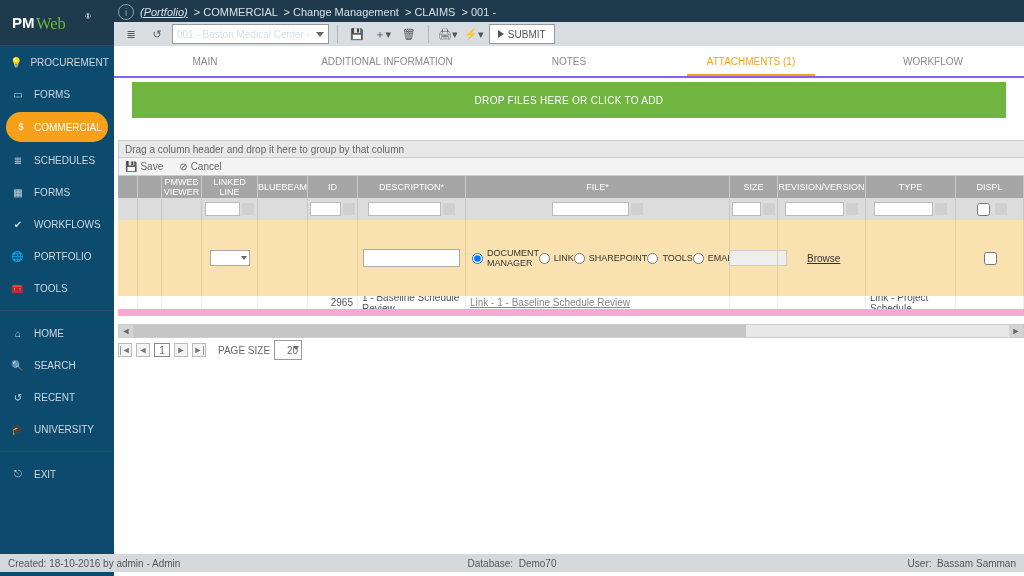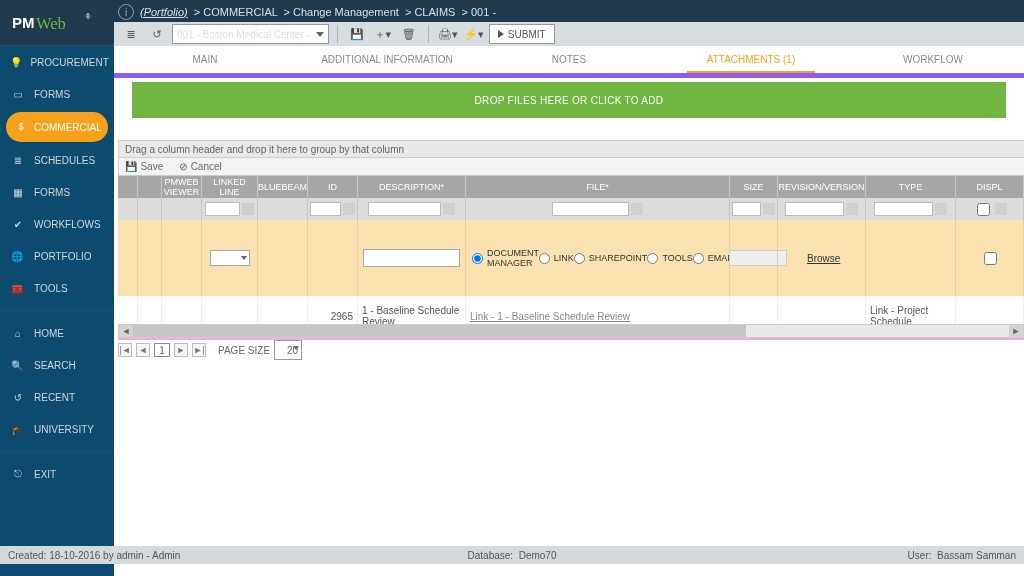--- a/index.html
+++ b/index.html
@@ -20,21 +20,21 @@
 .breadcrumb .portfolio{text-decoration:underline;font-style:italic}
 .info-circ{position:absolute;left:4px;top:4px;width:16px;height:16px;border:1px solid #8aa1af;border-radius:50%;display:flex;align-items:center;justify-content:center;font-size:10px;color:#8aa1af}
 .toolbar{position:absolute;left:0;right:0;top:22px;height:24px;background:#d7dde0;display:flex;align-items:center;padding:0 6px;gap:4px}
 .tb-btn{width:22px;height:20px;display:flex;align-items:center;justify-content:center;color:#555;cursor:pointer}
 .tb-sep{width:1px;height:18px;background:#aeb6ba;margin:0 4px}
 .tb-select{height:20px;border:1px solid #999;background:#fff;font-size:10px;padding:0 18px 0 4px;position:relative;min-width:150px;display:flex;align-items:center}
 .tb-select:after{content:"";position:absolute;right:4px;top:7px;border-left:4px solid transparent;border-right:4px solid transparent;border-top:5px solid #666}
 .submit-btn{border:1px solid #999;background:#fff;height:20px;display:flex;align-items:center;gap:4px;padding:0 8px;font-size:10px;color:#555;cursor:pointer}
 .submit-btn .tri{width:0;height:0;border-top:4px solid transparent;border-bottom:4px solid transparent;border-left:6px solid #555}
 
-.tabs{position:absolute;left:114px;top:46px;right:0;height:32px;background:#fff;border-bottom:5px solid #8b5cf6;display:flex}
+.tabs{position:absolute;left:114px;top:46px;right:0;height:32px;background:#fff;border-bottom:2px solid #8b5cf6;display:flex}
 .tab{flex:1;display:flex;align-items:center;justify-content:center;font-size:10px;color:#8a8a8a;cursor:pointer;position:relative}
 .tab.active{color:#f7a11b}
 .tab.active:after{content:"";position:absolute;left:15%;right:15%;bottom:0;height:2px;background:#f7a11b}
 
 .dropzone{position:absolute;left:132px;right:18px;top:82px;height:36px;background:#6fb53f;color:#fff;display:flex;align-items:center;justify-content:center;font-size:10px;letter-spacing:.3px}
 
 .grouphdr{position:absolute;left:118px;right:0;top:140px;height:18px;background:#e8e8e8;border:1px solid #ccc;border-right:none;padding-left:6px;display:flex;align-items:center;font-size:10px;color:#666}
 .savecancel{position:absolute;left:118px;right:0;top:158px;height:18px;background:#f3f3f3;border:1px solid #ccc;border-top:none;border-right:none;display:flex;align-items:center;gap:16px;padding-left:6px;font-size:10px;color:#666}
 .savecancel span{display:flex;align-items:center;gap:3px;cursor:pointer}
 
@@ -53,36 +53,36 @@
 .sel-sm{width:40px;height:16px;border:1px solid #aaa;background:#fff;position:relative}
 .sel-sm:after{content:"";position:absolute;right:2px;top:5px;border-left:3px solid transparent;border-right:3px solid transparent;border-top:4px solid #666}
 .txt-sm{height:18px;border:1px solid #aaa;background:#fff}
 .file-opts{display:flex;flex-direction:row;gap:0;font-size:9px;color:#333;width:100%;padding:4px 6px}
 .file-opts label{display:flex;align-items:center;gap:4px}
 .file-opts input[type=radio]{width:11px;height:11px;margin:0}
 .file-right{display:flex;align-items:center;gap:20px}
 .file-box{width:58px;height:16px;background:#eee;border:1px solid #ccc}
 .browse{font-size:10px;color:#333;text-decoration:underline;cursor:pointer}
 
-.datarow{display:flex;height:44px;background:#fff;border-bottom:4px solid #f9a8d4;font-size:10px;color:#555}
+.datarow{display:flex;height:20px;background:#fff;border-bottom:7px solid #f9a8d4;font-size:10px;color:#555}
 .datarow .cell{border-right:1px solid #eee;display:flex;align-items:center;justify-content:center;padding:0 4px;overflow:hidden}
 .datarow .link{text-decoration:underline;color:#888}
 
 .hscroll{position:absolute;left:118px;right:0;top:324px;height:14px;background:#e8e8e8;border:1px solid #ccc;display:flex;align-items:center}
 .hscroll .arrow{width:14px;height:12px;background:#d3d3d3;display:flex;align-items:center;justify-content:center;font-size:9px;color:#666}
 .hscroll .track{flex:1;height:12px;background:#e8e8e8;position:relative}
 .hscroll .thumb{position:absolute;left:0;top:0;bottom:0;width:70%;background:#c6c6c6}
 
 .pager{position:absolute;left:118px;top:340px;height:20px;display:flex;align-items:center;gap:4px;font-size:10px;color:#666}
 .pg-btn{width:14px;height:14px;border:1px solid #bbb;background:#f4f4f4;display:flex;align-items:center;justify-content:center;font-size:9px;color:#777;cursor:pointer}
 .pg-num{width:16px;height:14px;border:1px solid #888;display:flex;align-items:center;justify-content:center;background:#fff}
 .pg-sel{width:28px;height:20px;border:1px solid #999;background:#fff;position:relative;display:flex;align-items:center;padding-left:12px}
 .pg-sel:after{content:"";position:absolute;right:2px;top:5px;border-left:3px solid transparent;border-right:3px solid transparent;border-top:4px solid #666}
 
-.footer{position:absolute;left:0;right:0;bottom:12px;height:18px;background:#d5d9dc;font-size:10px;color:#555;display:flex;align-items:center;padding:0 8px}
+.footer{position:absolute;left:0;right:0;bottom:4px;height:18px;background:#d5d9dc;font-size:10px;color:#555;display:flex;align-items:center;padding:0 8px}
 .footer .db{position:absolute;left:50%;transform:translateX(-50%)}
 .footer .user{margin-left:auto}
 </style>
 </head>
 <body>
 
 <div class="sidebar">
   <div class="logo">
     <svg viewBox="0 0 120 32">
         <text x="0" y="22" font-family="Arial" font-weight="bold" font-size="20" fill="#ffffff">PM</text>

